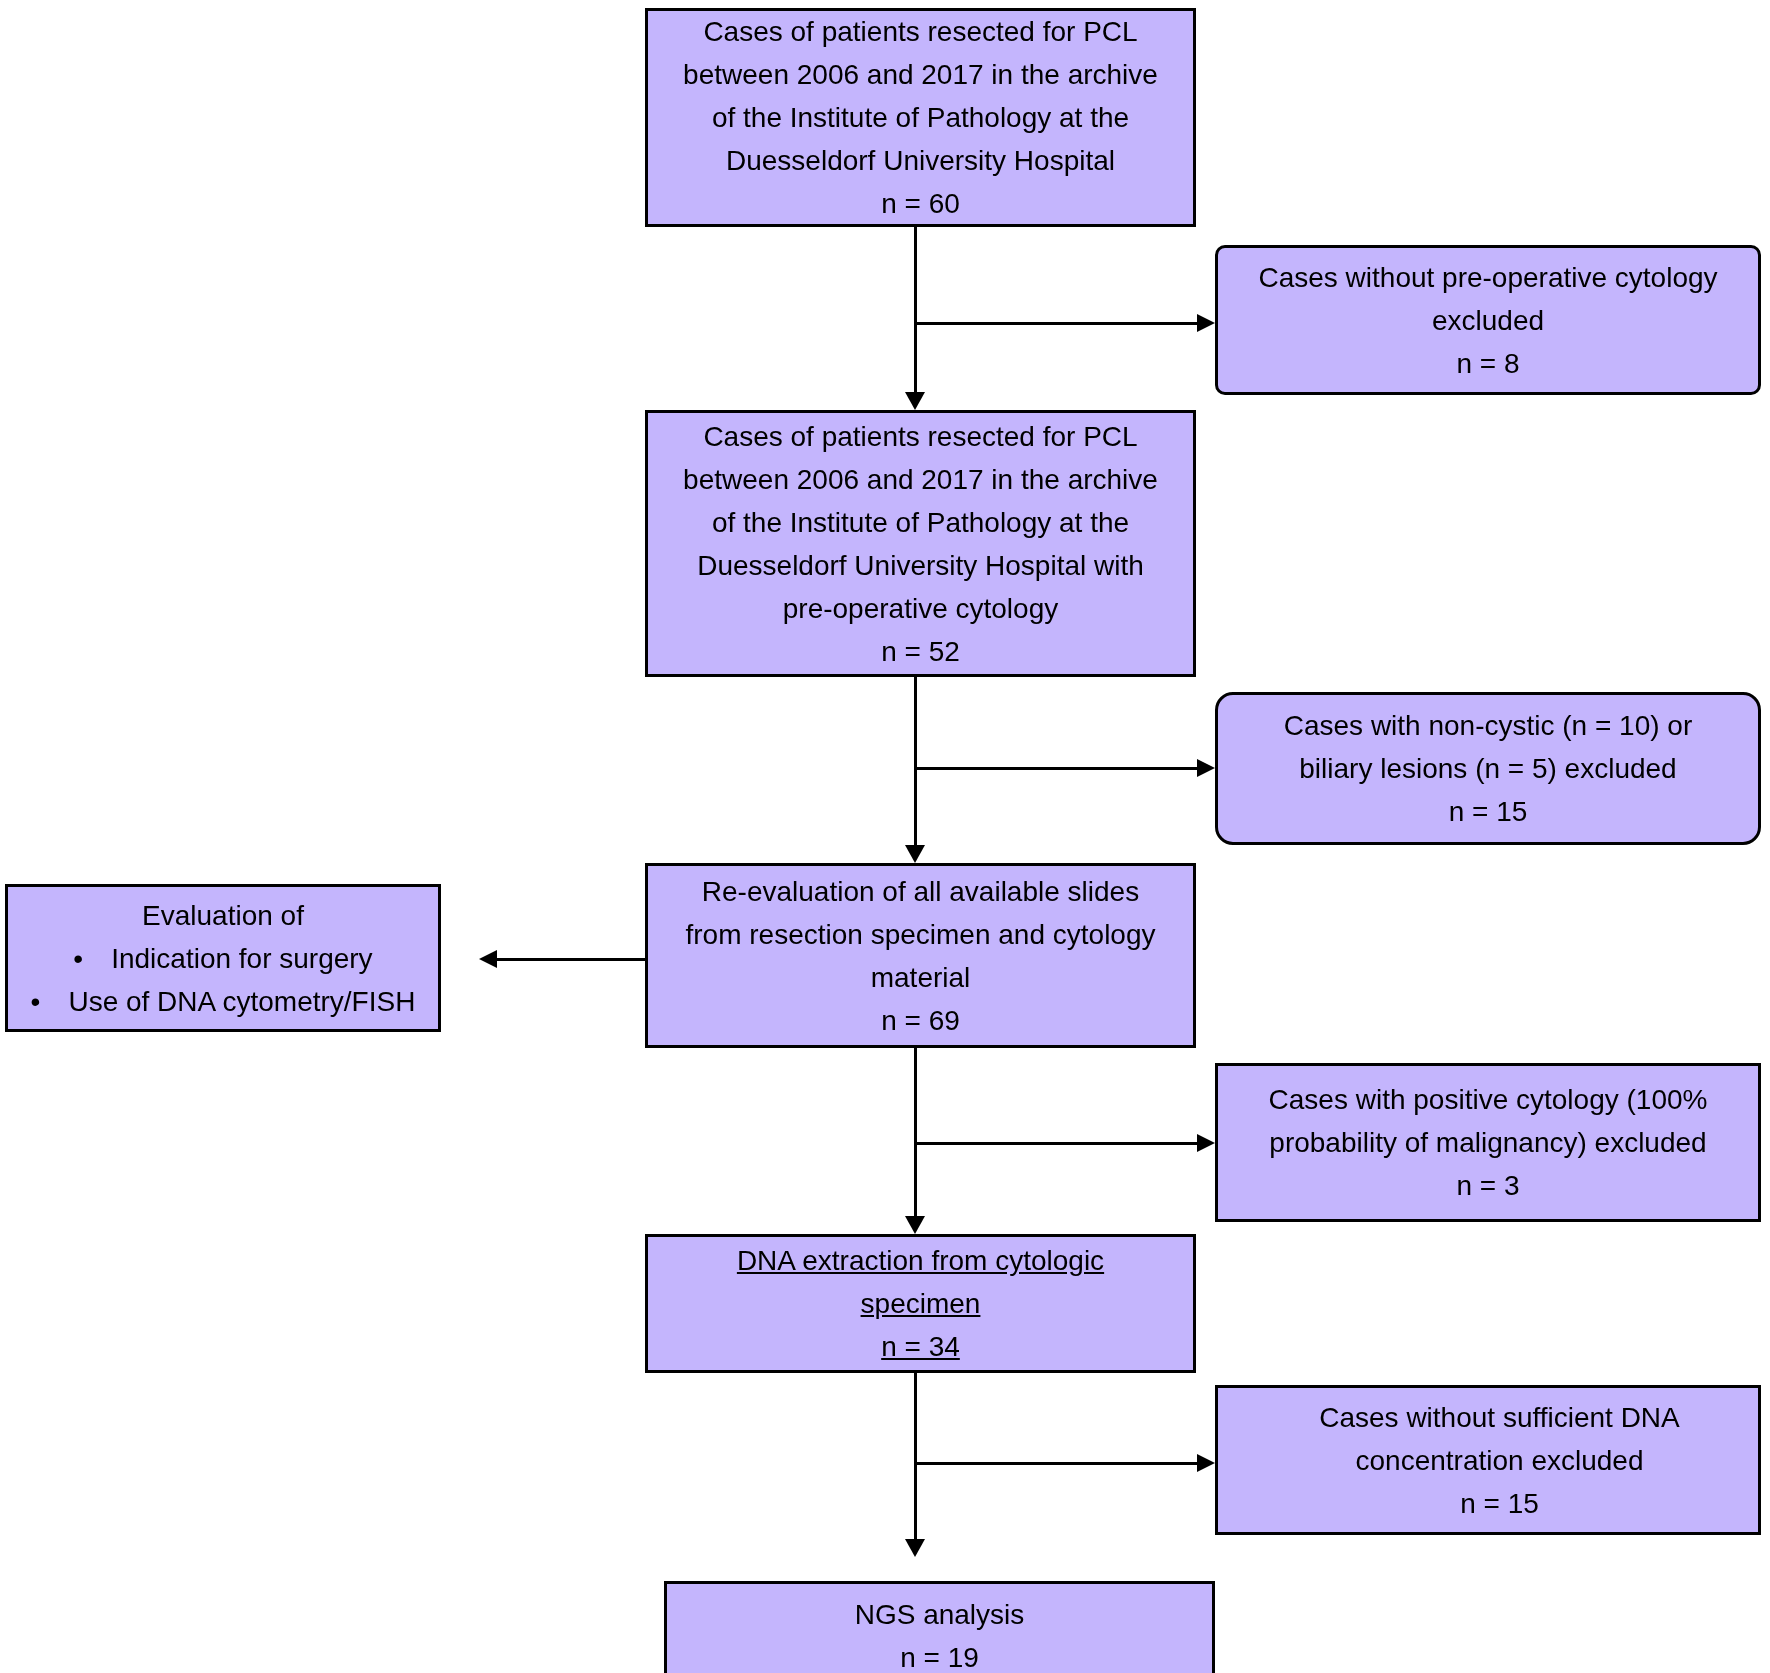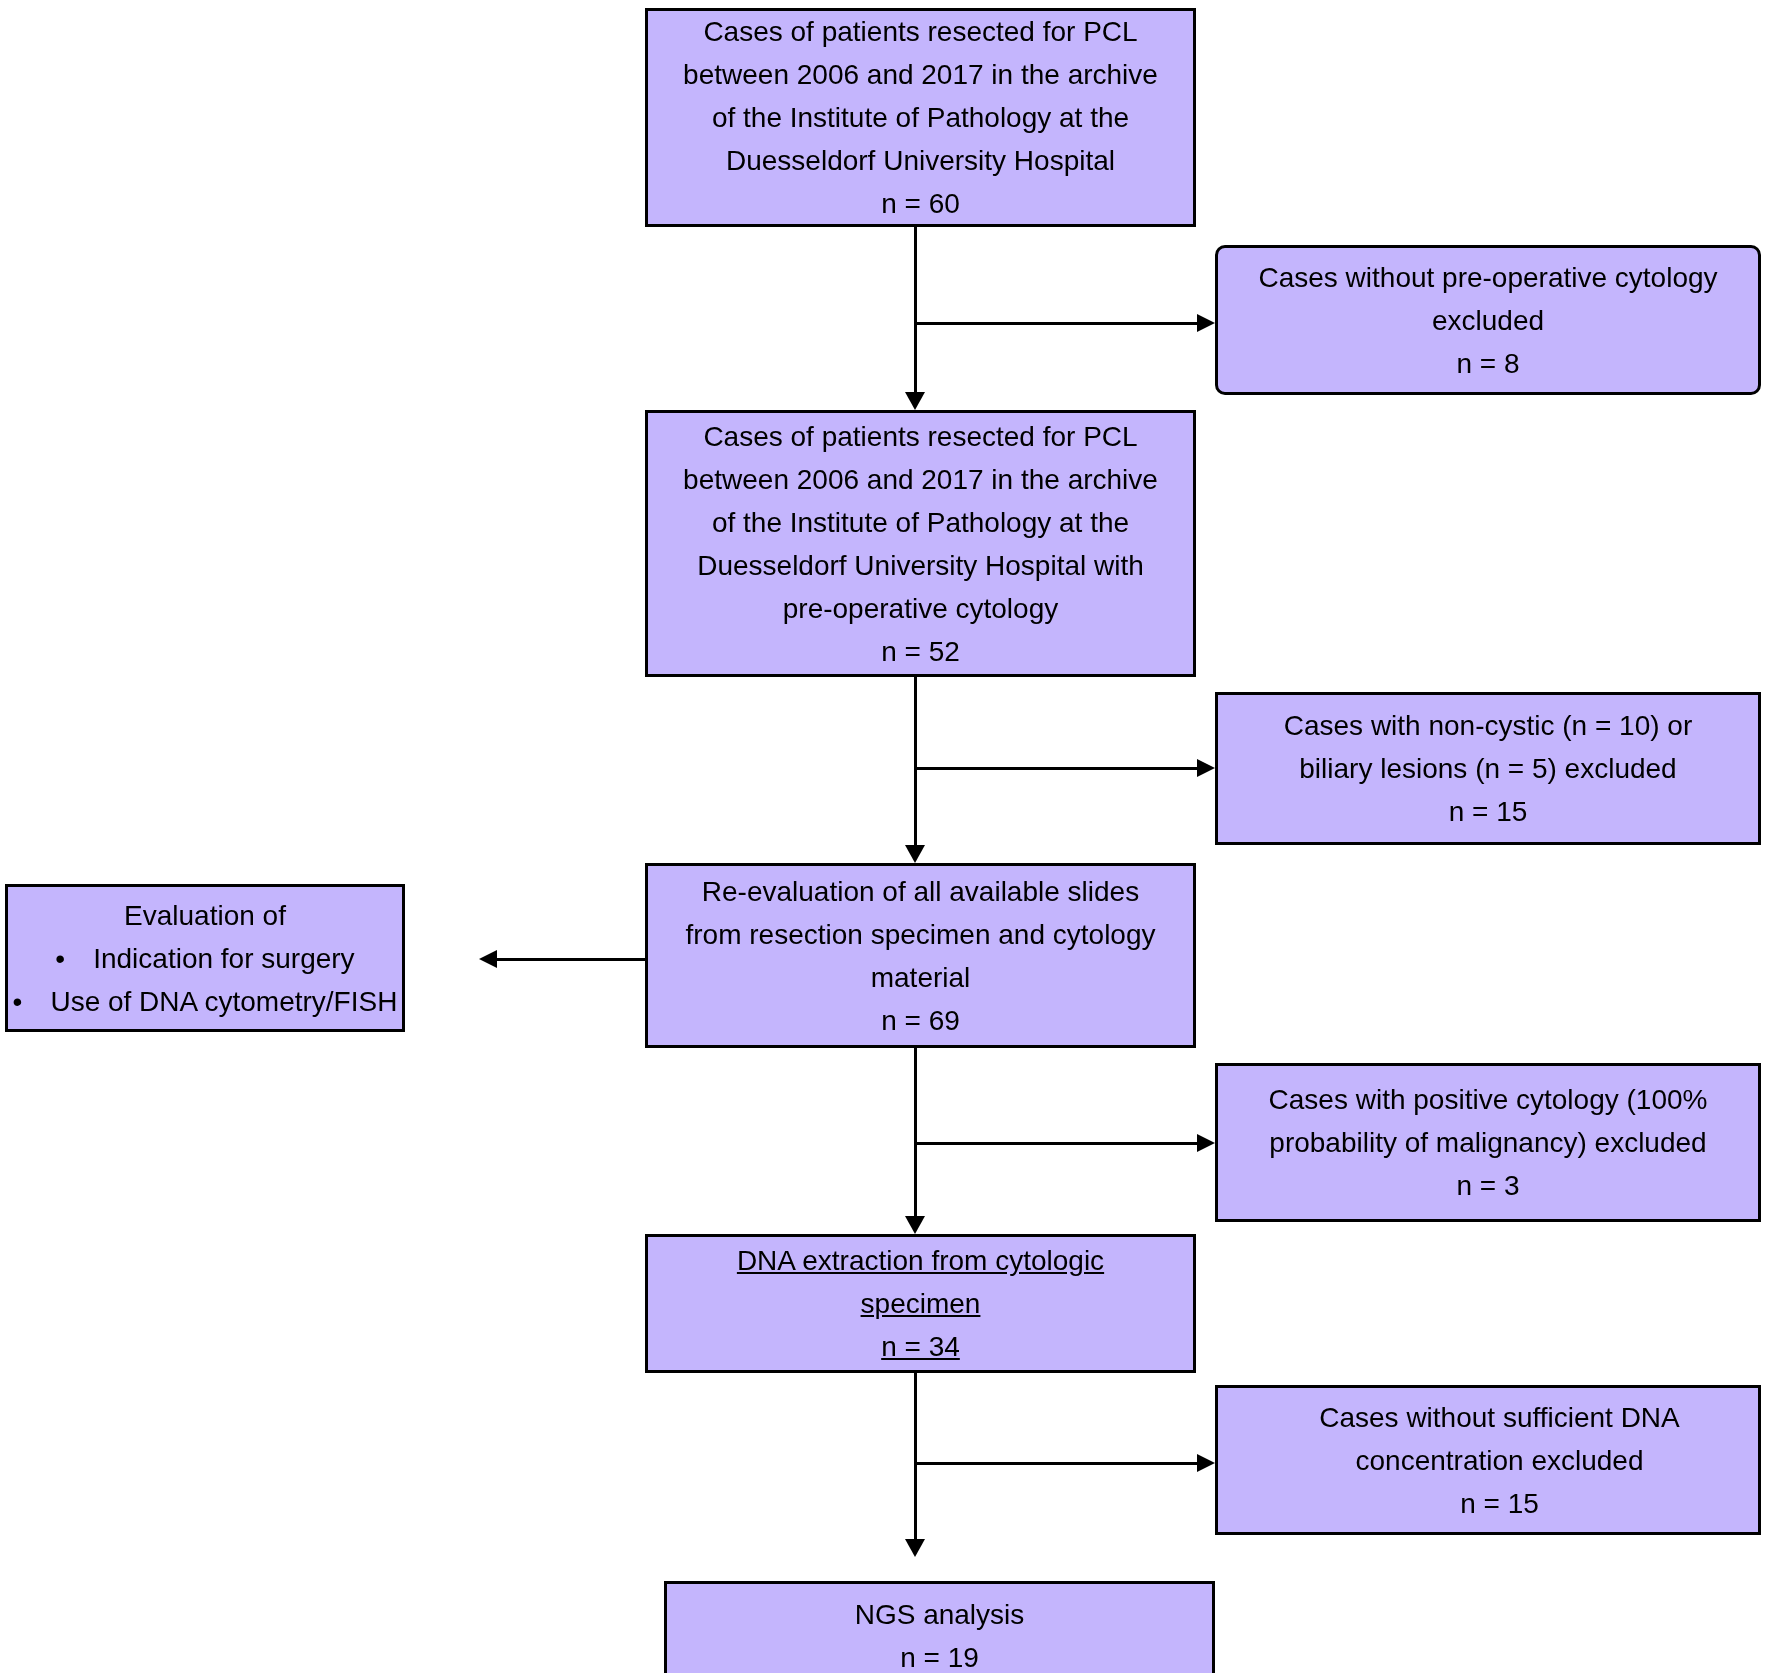--- a/index.html
+++ b/index.html
@@ -57,26 +57,26 @@
 
   
   #node-cases-resected        { left: 645px;  top: 8px;    width: 551px; height: 219px; }
   #node-cases-with-preop      { left: 645px;  top: 410px;  width: 551px; height: 267px; }
   #node-reevaluation          { left: 645px;  top: 863px;  width: 551px; height: 185px; }
   #node-dna-extraction        { left: 645px;  top: 1234px; width: 551px; height: 139px; text-decoration: underline; }
   #node-ngs-analysis          { left: 664px;  top: 1557px; width: 551px; height: 109px; margin-top: 24px; }
 
   
   #node-excluded-no-preop     { left: 1215px; top: 245px;  width: 546px; height: 150px; border-radius: 10px; }
-  #node-excluded-noncystic    { left: 1215px; top: 692px;  width: 546px; height: 153px; }
+  #node-excluded-noncystic    { left: 1215px; top: 692px;  width: 546px; height: 153px; border-radius: 18px; }
   #node-excluded-positive     { left: 1215px; top: 1063px; width: 546px; height: 159px; }
   #node-excluded-dna          { left: 1215px; top: 1385px; width: 546px; height: 150px; padding-left: 23px; }
 
   
-  #node-evaluation            { left: 5px;    top: 884px;  width: 400px; height: 148px; }
+  #node-evaluation            { left: 5px;    top: 884px;  width: 436px; height: 148px; }
 
   
   #v1 { left: 914px; top: 227px;  width: 3px; height: 167px; }
   #v2 { left: 914px; top: 677px;  width: 3px; height: 168px; }
   #v3 { left: 914px; top: 1048px; width: 3px; height: 168px; }
   #v4 { left: 914px; top: 1373px; width: 3px; height: 166px; }
   #v1-head { left: 905px; top: 392px;  }
   #v2-head { left: 905px; top: 845px;  }
   #v3-head { left: 905px; top: 1216px; }
   #v4-head { left: 905px; top: 1539px; }

